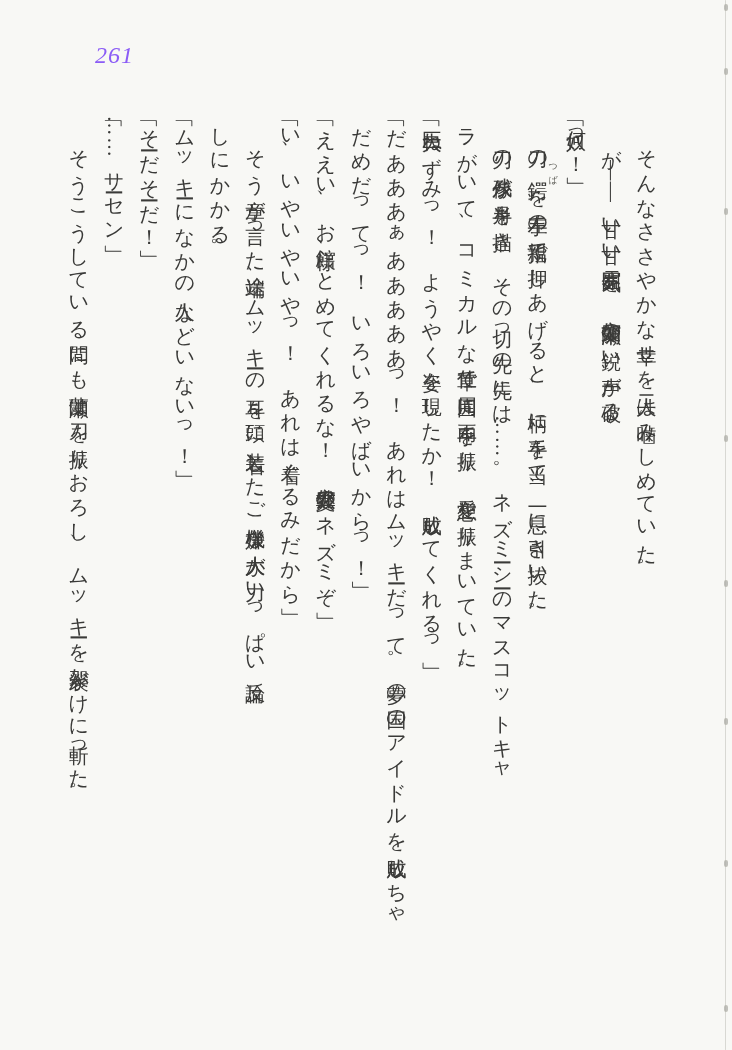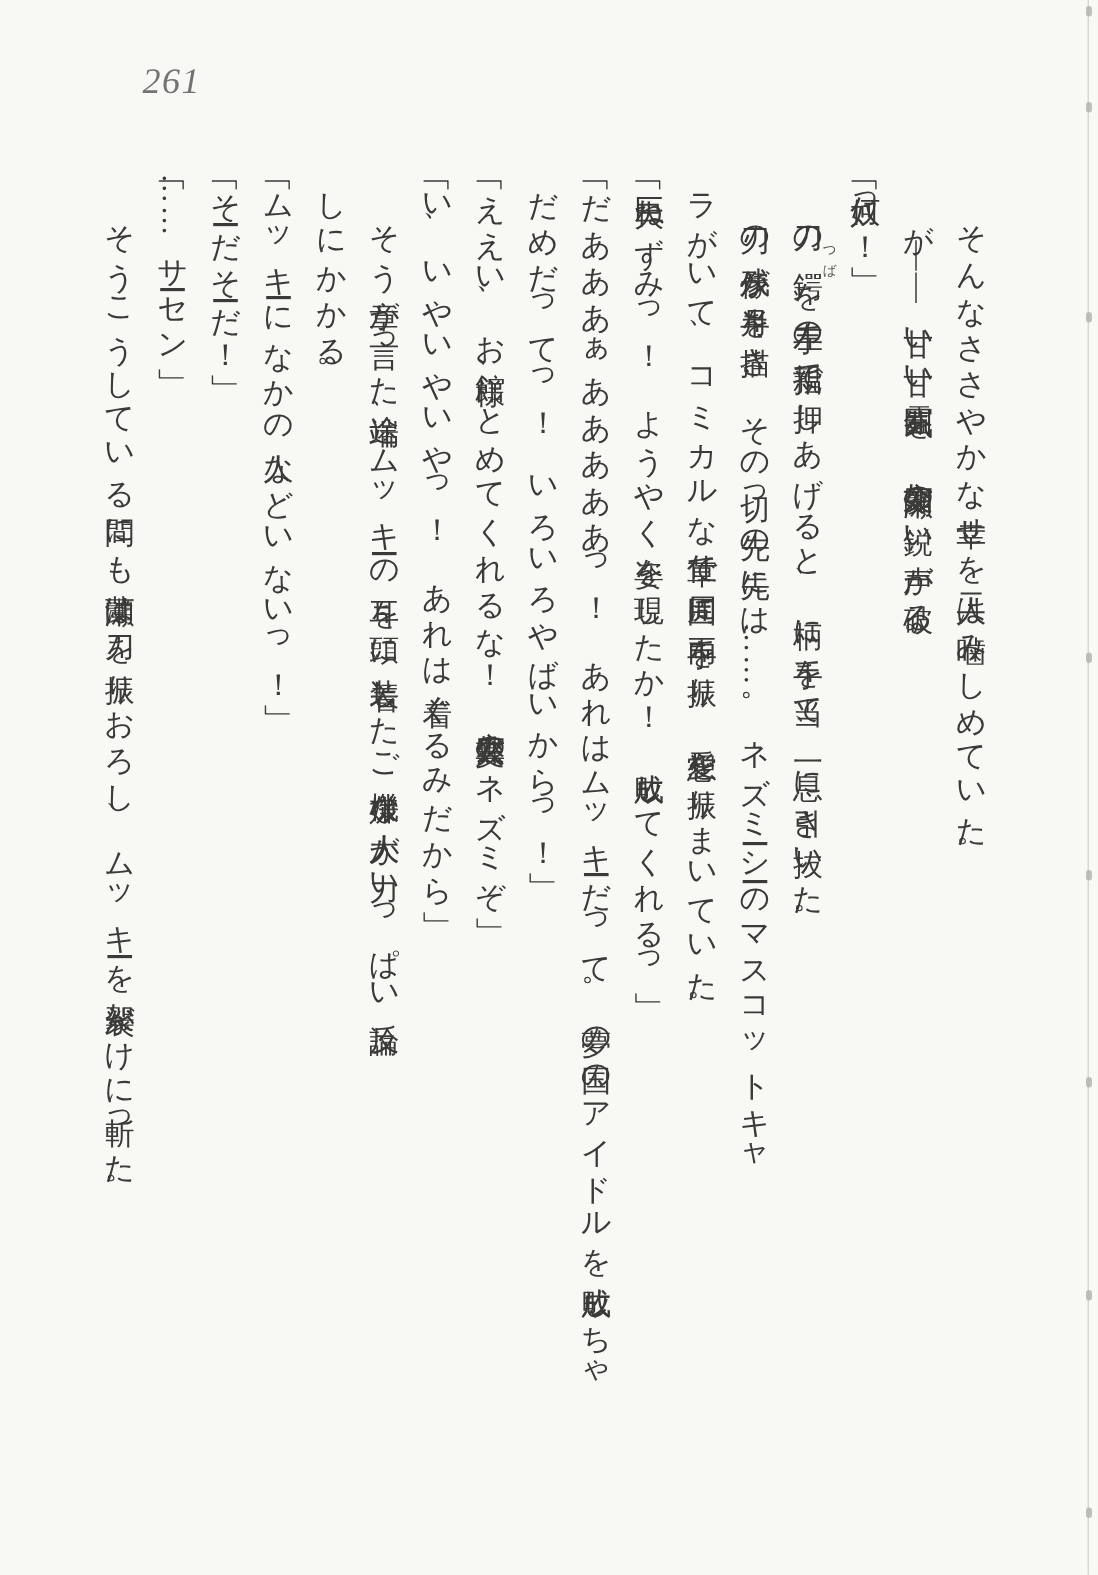--- a/index.html
+++ b/index.html
@@ -18,21 +18,21 @@
     width: 732px;
     height: 1050px;
     background: #f8f8f5;
   }
   .page-number {
     position: absolute;
     left: 95px;
     top: 42px;
     font-size: 24px;
     font-style: italic;
-    color: #737373;
+    color: #8b5cf6;
     letter-spacing: 1px;
   }
   .text-area {
     position: absolute;
     top: 114px;
     right: 68px;
     height: 852px;
     writing-mode: vertical-rl;
     text-orientation: mixed;
     font-size: 20px;

